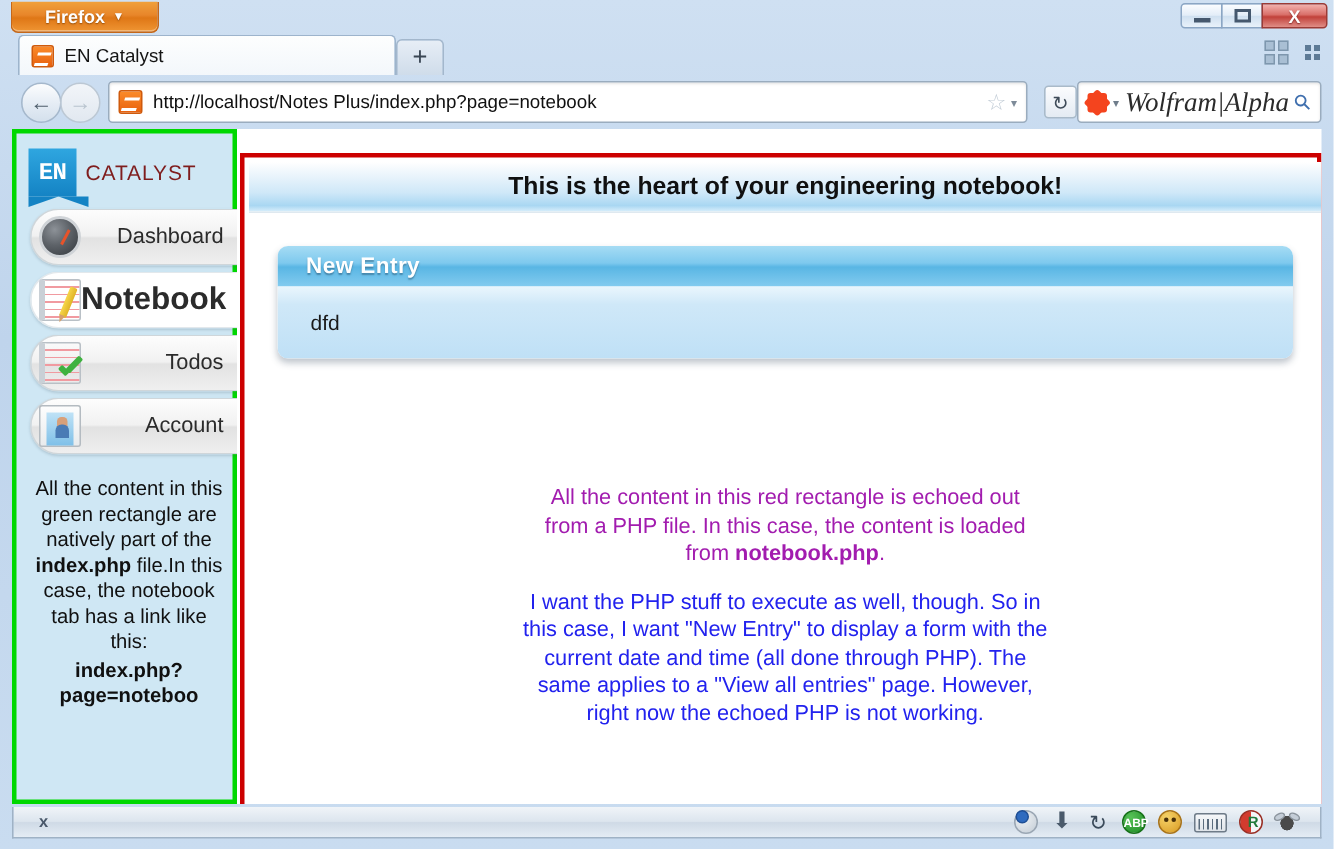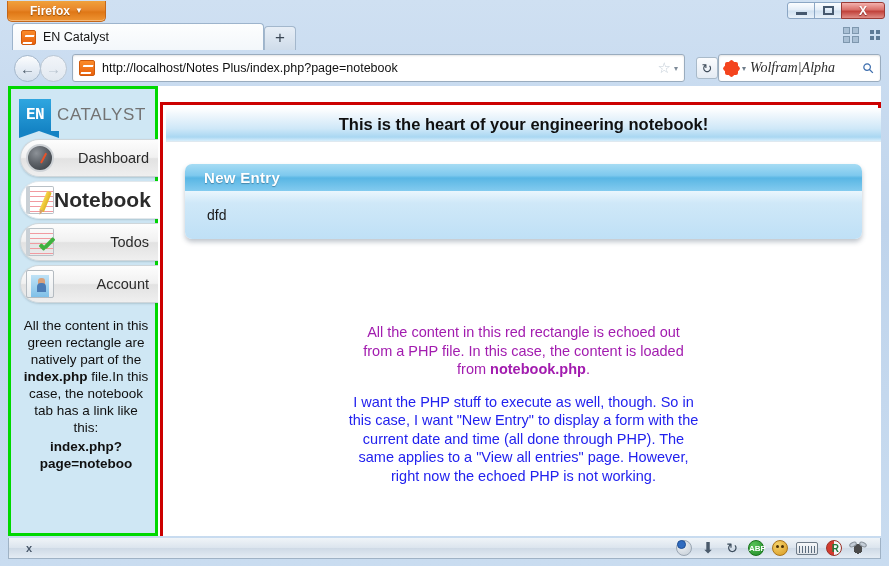--- a/index.html
+++ b/index.html
@@ -131,21 +131,21 @@
   }
   .wolf{
     width:15px;height:15px;margin:0 3px 0 5px;flex:0 0 auto;position:relative;
   }
   .wolf::before,.wolf::after{
     content:"";position:absolute;left:1px;top:1px;width:13px;height:13px;
     background:#f4441e;border-radius:2px;
   }
   .wolf::after{transform:rotate(45deg);}
   .search-caret{font-size:8px;color:#6f7d8b;margin-right:4px;}
-  .search-text{flex:1;font-size:14px;font-style:italic;color:#2b2b2b;font-family:"Liberation Serif",serif;}
+  .search-text{flex:1;font-size:18px;font-style:italic;color:#2b2b2b;font-family:"Liberation Serif",serif;}
   .mag{font-size:14px;color:#3f6fae;transform:rotate(-45deg);margin-right:7px;}
 
   
   .viewport{
     position:absolute;left:8px;top:86px;width:873px;height:450px;
     background:#fff;box-sizing:border-box;overflow:hidden;
   }
   .greenbox{
     position:absolute;left:0px;top:0px;width:150px;height:450px;
     border:3px solid #00d800;box-sizing:border-box;
@@ -163,21 +163,21 @@
     width:32px;height:32px;background:linear-gradient(to bottom,#2fa6e0,#1483c4);
     color:#fff;font-size:16px;font-weight:bold;letter-spacing:-0.5px;
     display:flex;align-items:center;justify-content:center;
     position:relative;font-family:Liberation Mono, monospace;
   }
   .logo-badge::after{
     content:"";position:absolute;left:0;bottom:-7px;width:0;height:0;
     border-left:20px solid #1483c4;border-right:20px solid #1483c4;
     border-bottom:7px solid transparent;
   }
-  .logo-word{margin-left:6px;font-size:17px;color:#737373;letter-spacing:.6px;}
+  .logo-word{margin-left:6px;font-size:14px;color:#7f1d1d;letter-spacing:.6px;}
 
   .navitem{
     position:relative;height:38px;margin:4px 0 4px 6px;width:140px;
     border-radius:19px 0 0 19px;
     background:linear-gradient(to bottom,#fdfdfd 0%,#f1f1f1 48%,#e2e2e2 52%,#efefef 100%);
     border:1px solid #cfd6da;border-right:none;box-sizing:border-box;
     display:flex;align-items:center;
     box-shadow:0 1px 2px rgba(60,80,95,.22);
     cursor:default;
   }

